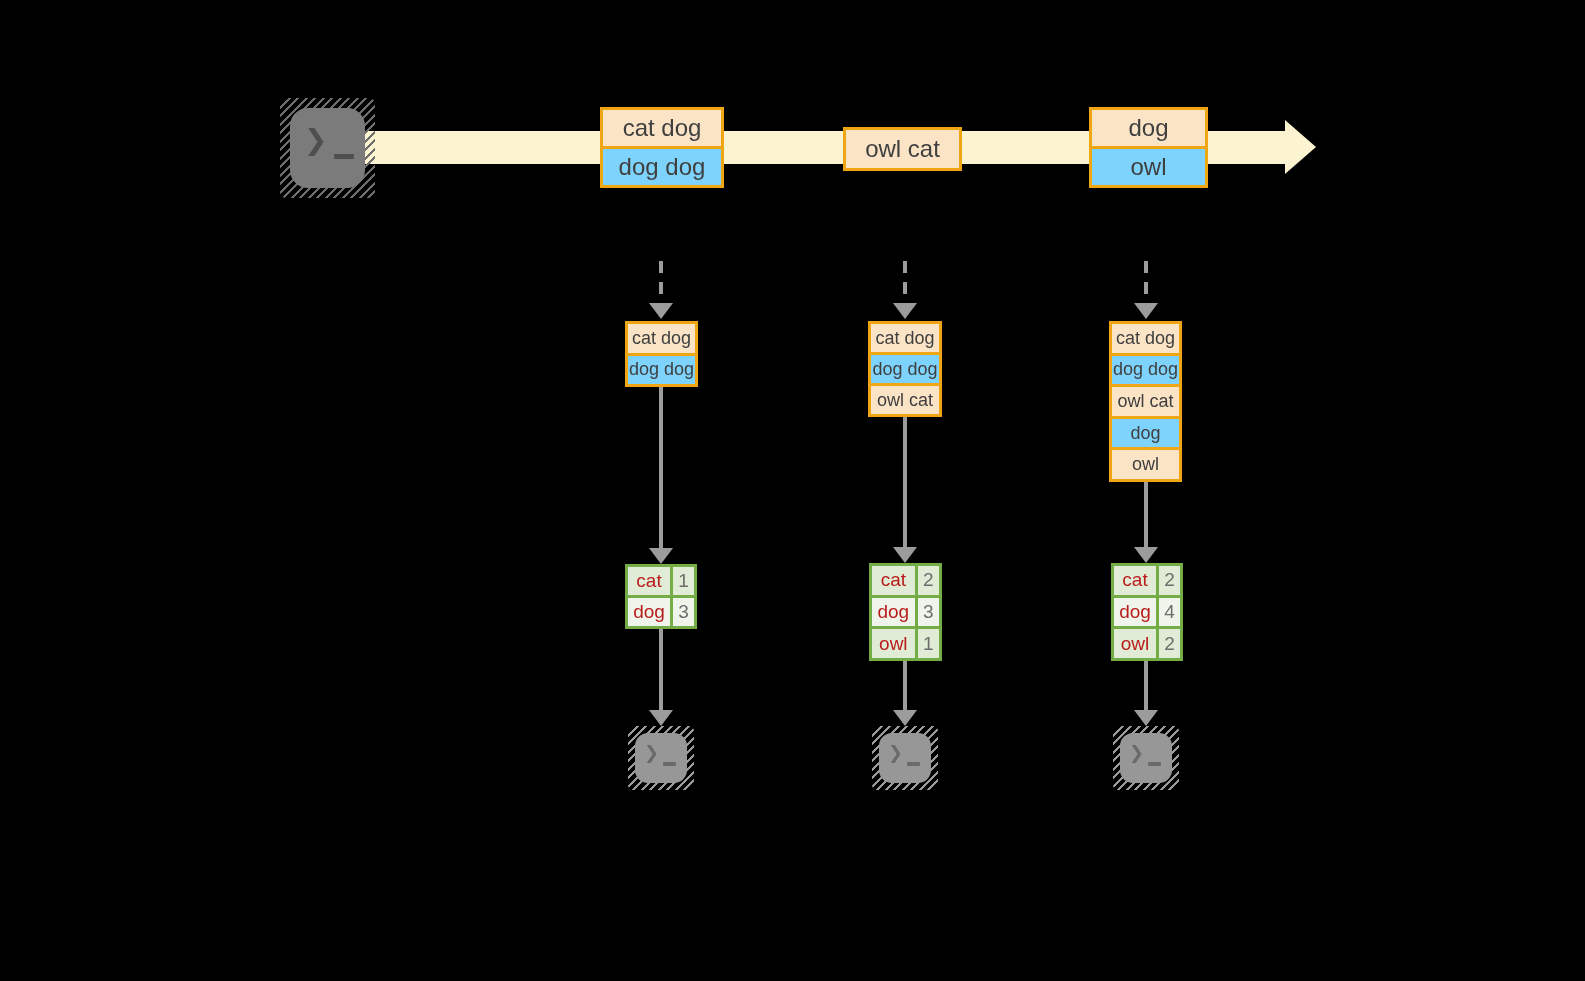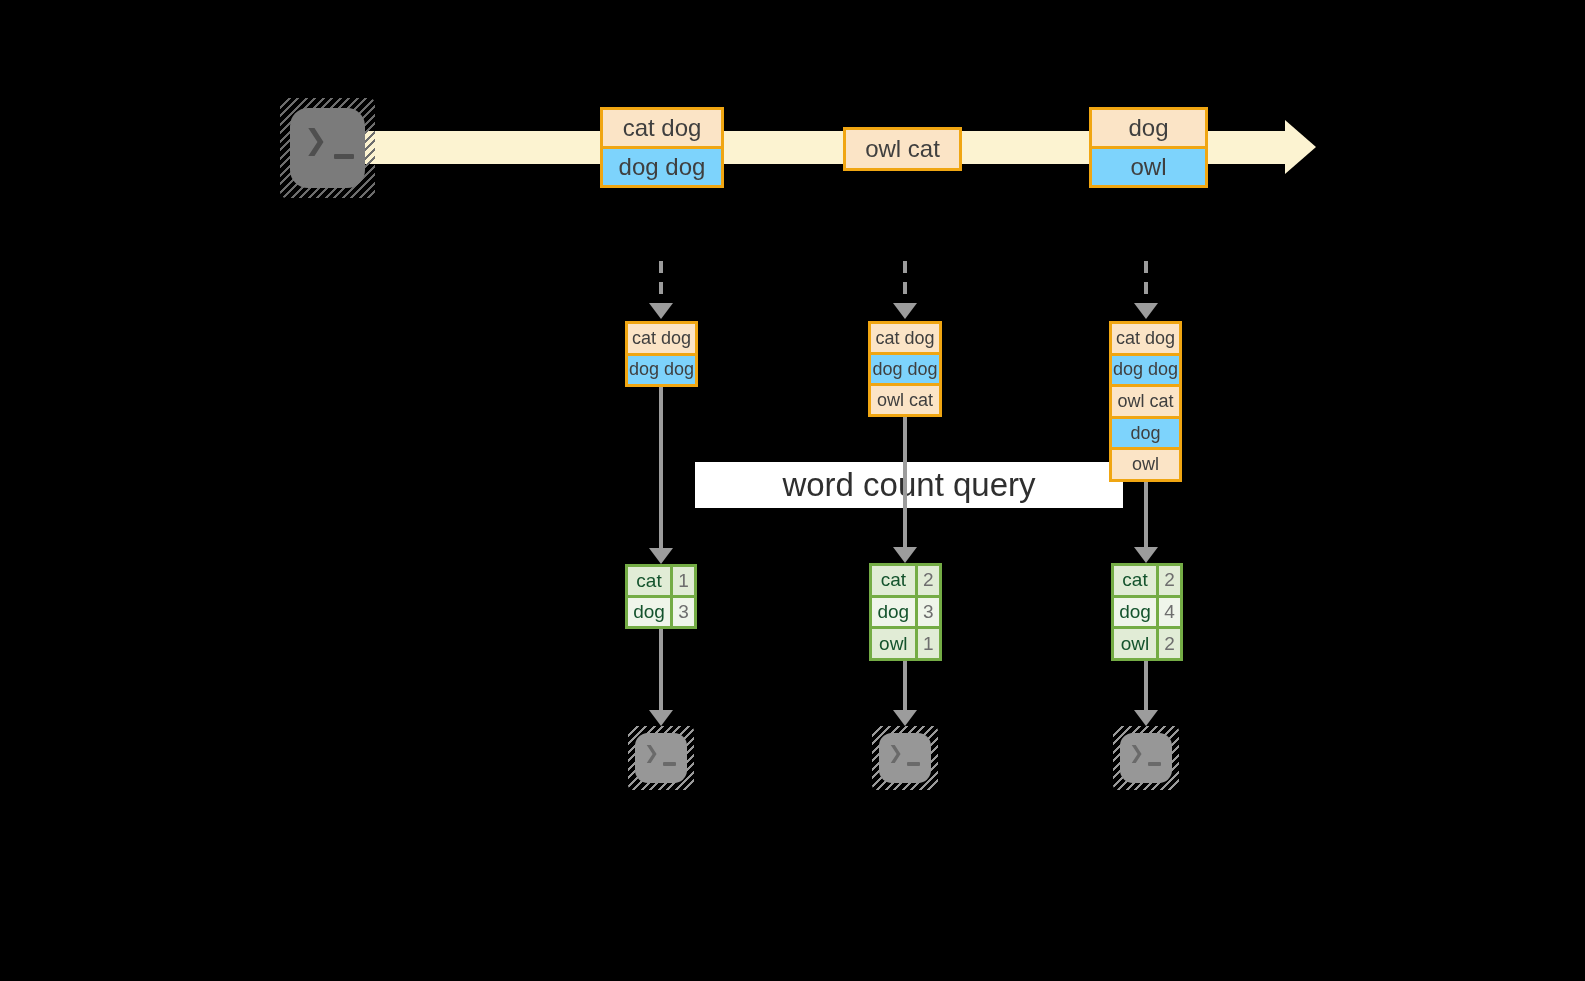--- a/index.html
+++ b/index.html
@@ -31,21 +31,21 @@
     background:repeating-linear-gradient(to bottom,#9c9c9c 0 12px, transparent 12px 21px); }
   .ahead { width:0; height:0; border-left:12px solid transparent;
     border-right:12px solid transparent; border-top:16px solid #9c9c9c; z-index:3; }
 
   
   .gtable { border:3px solid #74ac45; display:flex; flex-direction:column;
     box-sizing:border-box; z-index:4; }
   .grow { flex:1; display:flex; }
   .grow + .grow { border-top:3px solid #74ac45; }
   .gword { flex:2; display:flex; align-items:center; justify-content:center;
-    font-size:19px; color:#14532d; border-right:3px solid #74ac45; }
+    font-size:19px; color:#b91c1c; border-right:3px solid #74ac45; }
   .gnum { flex:1; display:flex; align-items:center; justify-content:center;
     font-size:19px; color:#6e6e6e; }
   .fill-ga { background:#e1ecd6; }
   .fill-gb { background:#eff5ea; }
 
   
   .banner { background:#ffffff; z-index:2; display:flex; align-items:center;
     justify-content:center; font-size:33px; color:#2f2f2f; }
 
   
@@ -106,23 +106,20 @@
     <div class="event-row fill-a">owl cat</div>
   </div>
   <div class="abs event small" style="left:1109px; top:321px; width:73px; height:161px;">
     <div class="event-row fill-a">cat dog</div>
     <div class="event-row fill-b">dog dog</div>
     <div class="event-row fill-a">owl cat</div>
     <div class="event-row fill-b">dog</div>
     <div class="event-row fill-a">owl</div>
   </div>
 
-  <div class="abs banner" style="left:695px; top:462px; width:428px; height:46px;">
-    <span>word count query</span>
-  </div>
 
   <div class="abs vline" style="left:659px; top:385px; height:163px;"></div>
   <div class="abs ahead" style="left:649px; top:548px;"></div>
   <div class="abs vline" style="left:903px; top:415px; height:132px;"></div>
   <div class="abs ahead" style="left:893px; top:547px;"></div>
   <div class="abs vline" style="left:1144px; top:480px; height:67px;"></div>
   <div class="abs ahead" style="left:1134px; top:547px;"></div>
 
   <div class="abs gtable" style="left:625px; top:564px; width:72px; height:65px;">
     <div class="grow fill-ga">

